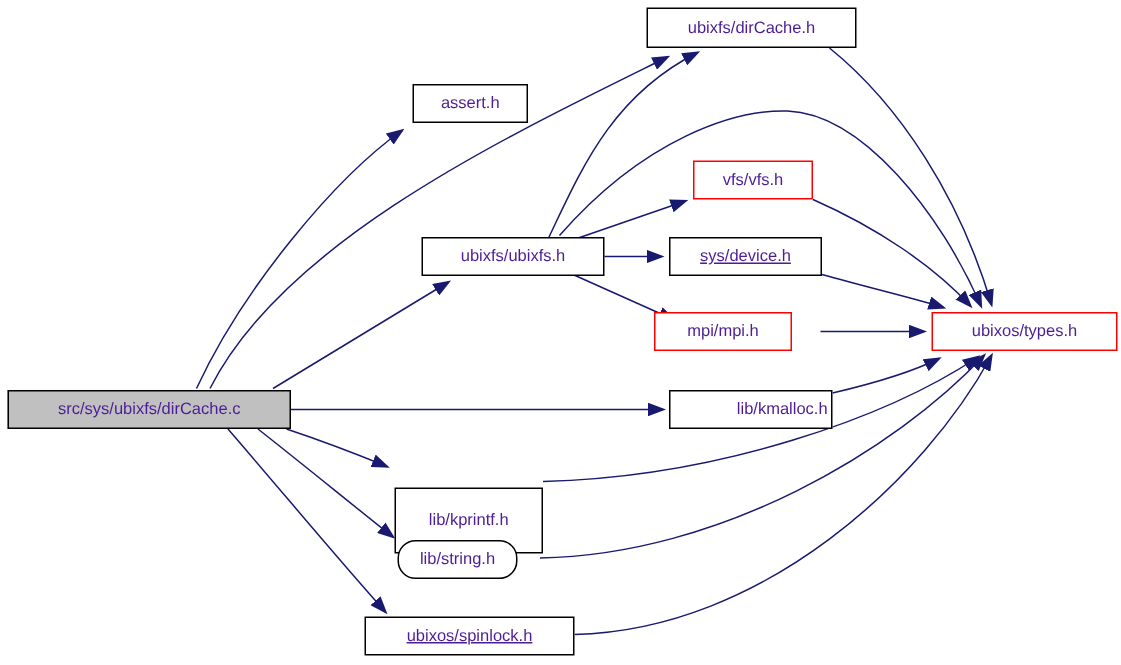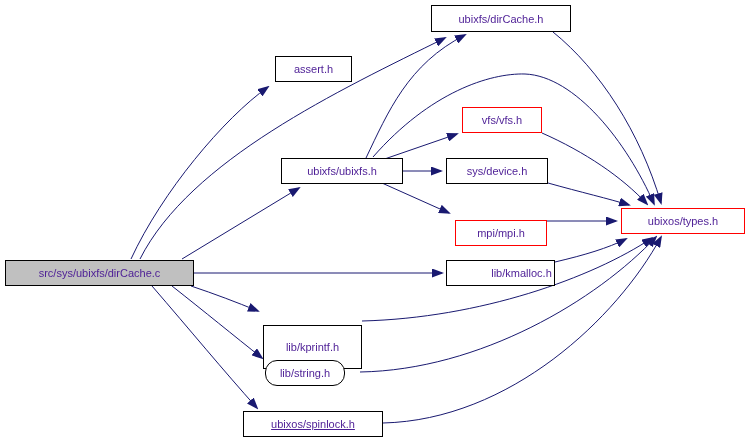--- a/index.html
+++ b/index.html
@@ -71,21 +71,21 @@
         <path d="M 360 372 C 480 370, 597 300, 656 237" class="edge" stroke="#191970" marker-end="url(#arrowhead)"></path>
         <path d="M 383 423 C 510 420, 617 318, 661 237" class="edge" stroke="#191970" marker-end="url(#arrowhead)"></path>
       </g>
   </svg>
   <div id="node-layer">
       <div class="node" style="left: 5px; top: 260px; width: 189px; height: 26px; background: rgb(192, 192, 192); border-color: rgb(0, 0, 0);">src/sys/ubixfs/dirCache.c</div>
       <div class="node" style="left: 275px; top: 56px; width: 77px; height: 26px; background: rgb(255, 255, 255); border-color: rgb(0, 0, 0);">assert.h</div>
       <div class="node" style="left: 431px; top: 5px; width: 140px; height: 27px; background: rgb(255, 255, 255); border-color: rgb(0, 0, 0);">ubixfs/dirCache.h</div>
       <div class="node" style="left: 251px; top: 158px; width: 122px; height: 26px; background: rgb(255, 255, 255); border-color: rgb(0, 0, 0); margin-left: 30px;">ubixfs/ubixfs.h</div>
       <div class="node" style="left: 462px; top: 107px; width: 80px; height: 26px; background: rgb(255, 255, 255); border-color: rgb(255, 0, 0);">vfs/vfs.h</div>
-      <div class="node" style="left: 446px; top: 158px; width: 102px; height: 26px; background: rgb(255, 255, 255); border-color: rgb(0, 0, 0);">sys/device.h</div>
-      <div class="node" style="left: 455px; top: 208px; width: 92px; height: 26px; background: rgb(255, 255, 255); border-color: rgb(255, 0, 0); margin-top: 12px;">mpi/mpi.h</div>
+      <div class="node" style="left: 446px; top: 158px; width: 102px; height: 26px; background: rgb(255, 255, 255); border-color: rgb(0, 0, 0); text-decoration: underline;">sys/device.h</div>
+      <div class="node" style="left: 436px; top: 208px; width: 92px; height: 26px; background: rgb(255, 255, 255); border-color: rgb(255, 0, 0);">mpi/mpi.h</div>
       <div class="node" style="left: 621px; top: 208px; width: 124px; height: 26px; background: rgb(255, 255, 255); border-color: rgb(255, 0, 0);">ubixos/types.h</div>
       <div class="node" style="left: 446px; top: 260px; width: 109px; height: 26px; background: rgb(255, 255, 255); border-color: rgb(0, 0, 0); padding-left: 42px;">lib/kmalloc.h</div>
       <div class="node" style="left: 263px; top: 309px; width: 99px; height: 44px; background: rgb(255, 255, 255); border-color: rgb(0, 0, 0); margin-top: 16px;">lib/kprintf.h</div>
       <div class="node" style="left: 265px; top: 360px; width: 80px; height: 26px; background: rgb(255, 255, 255); border-color: rgb(0, 0, 0); border-radius: 12px;">lib/string.h</div>
       <div class="node" style="left: 243px; top: 411px; width: 140px; height: 26px; background: rgb(255, 255, 255); border-color: rgb(0, 0, 0); text-decoration: underline;">ubixos/spinlock.h</div>
     </div>
 </div>
 
 </body></html>

